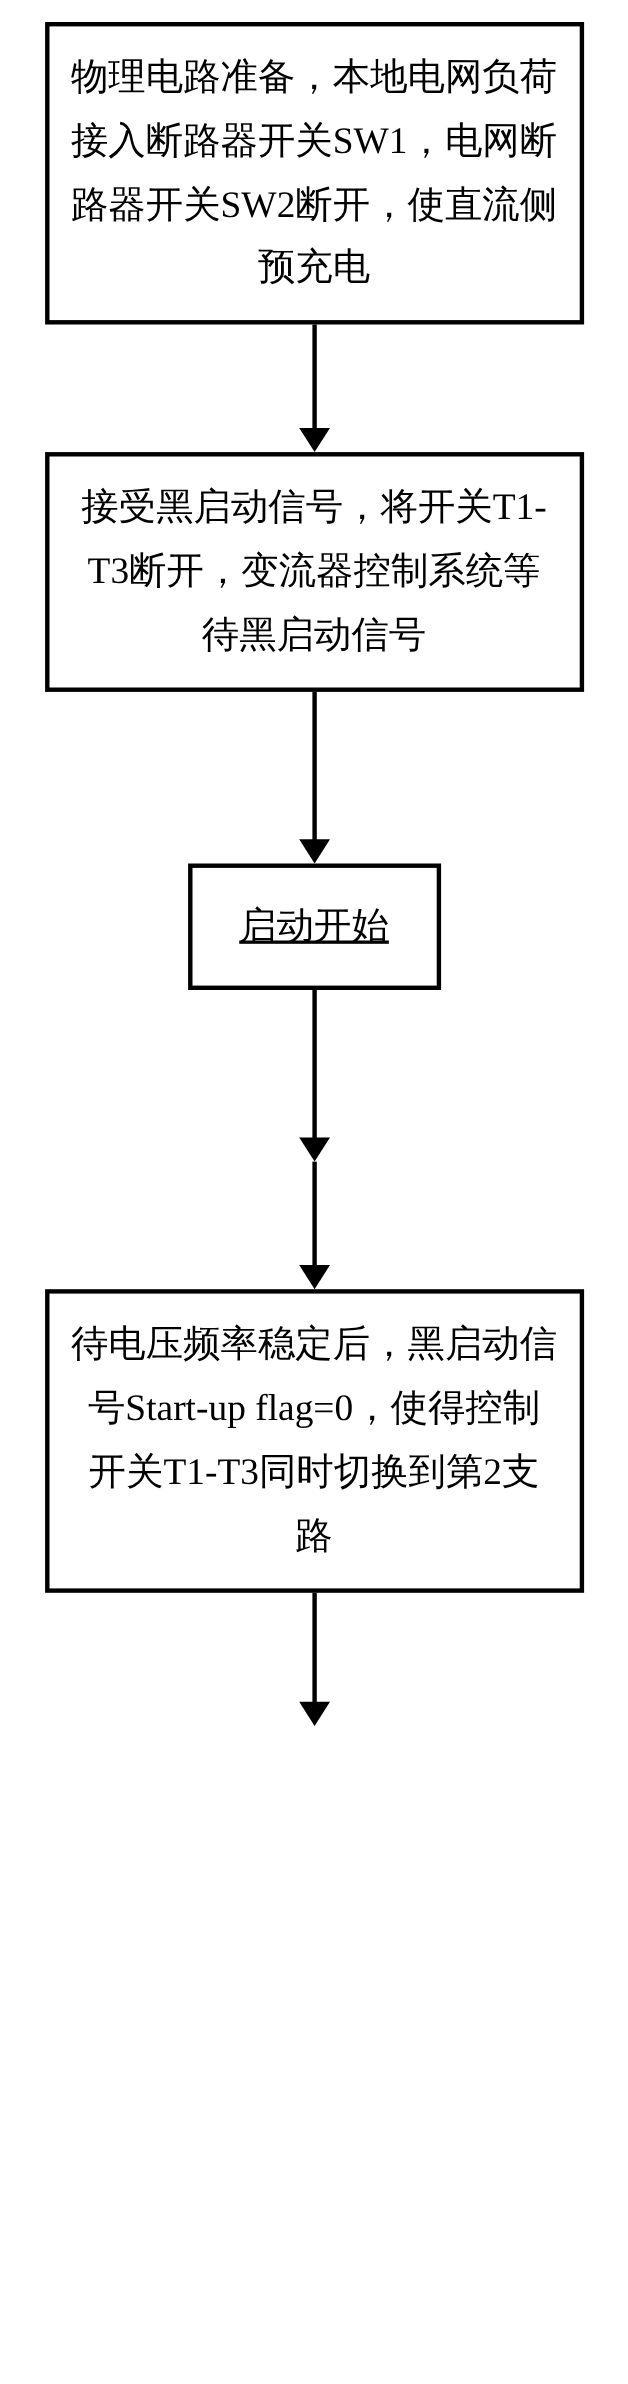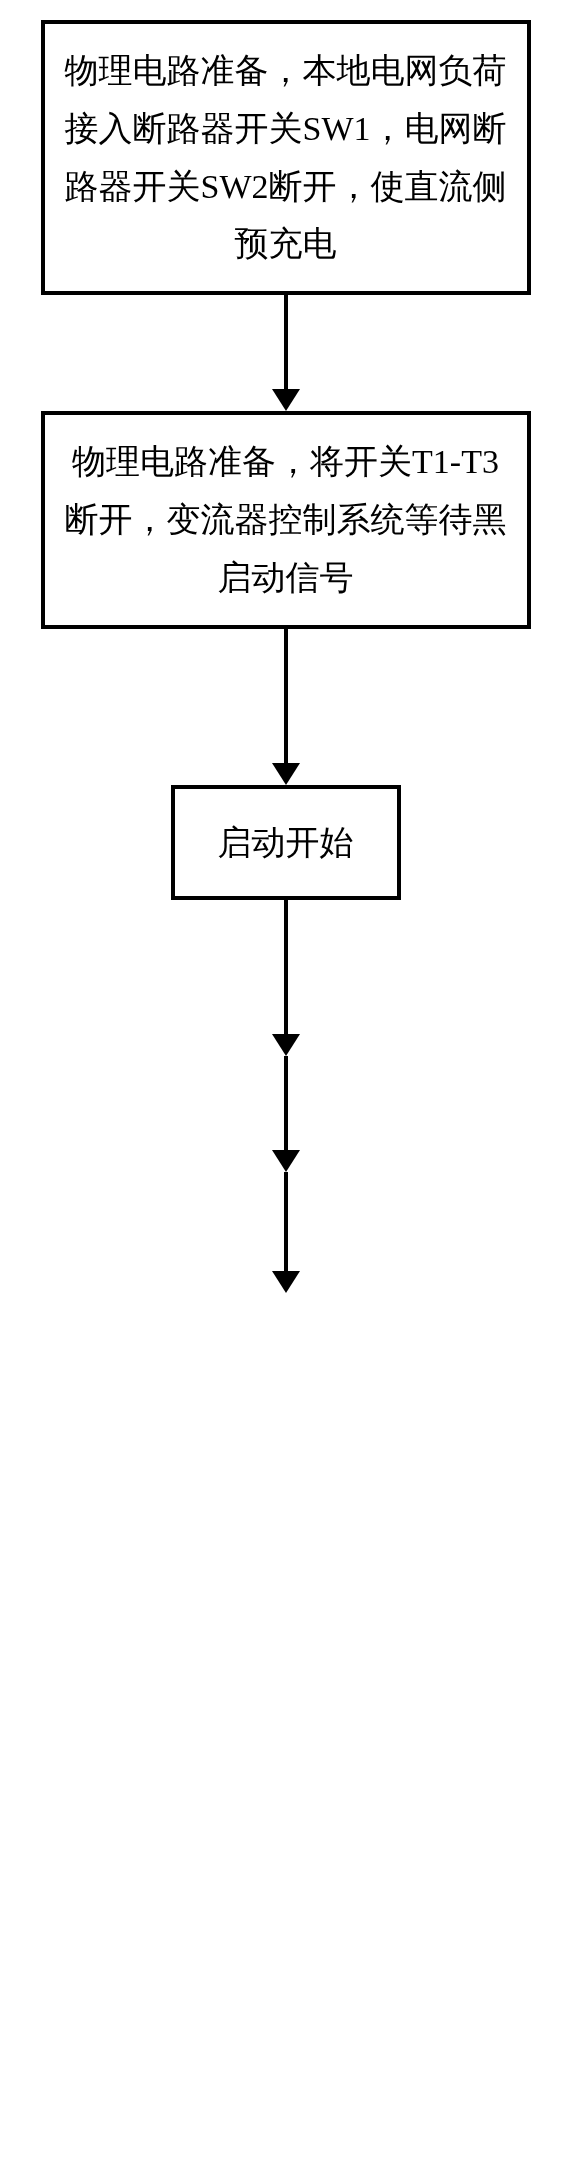--- a/index.html
+++ b/index.html
@@ -31,20 +31,21 @@
       line-height: 1.7;
     }
     .box-large {
       width: 490px;
       font-size: 34px;
     }
     .box-small {
       width: 230px;
       font-size: 34px;
       padding: 25px 20px;
+      text-decoration: underline;
     }
     .arrow {
       display: flex;
       flex-direction: column;
       align-items: center;
     }
     .arrow-line {
       width: 4px;
       background: #000;
     }
@@ -70,21 +71,21 @@
   <div class="box box-large">
     <span>物理电路准备，本地电网负荷接入断路器开关SW1，电网断路器开关SW2断开，使直流侧预充电</span>
   </div>
 
   <div class="arrow arrow1">
     <div class="arrow-line"></div>
     <div class="arrow-head"></div>
   </div>
 
   <div class="box box-large">
-    <span>物理电路准备，将开关T1-T3断开，变流器控制系统等待黑启动信号</span>
+    <span>接受黑启动信号，将开关T1-T3断开，变流器控制系统等待黑启动信号</span>
   </div>
 
   <div class="arrow arrow2">
     <div class="arrow-line"></div>
     <div class="arrow-head"></div>
   </div>
 
   <div class="box box-small">
     <span>启动开始</span>
   </div>
@@ -93,20 +94,23 @@
     <div class="arrow-line"></div>
     <div class="arrow-head"></div>
   </div>
 
 
   <div class="arrow arrow4">
     <div class="arrow-line"></div>
     <div class="arrow-head"></div>
   </div>
 
+  <div class="box box-large">
+    <span>待电压频率稳定后，黑启动信号Start-up flag=0，使得控制开关T1-T3同时切换到第2支路</span>
+  </div>
 
   <div class="arrow arrow5">
     <div class="arrow-line"></div>
     <div class="arrow-head"></div>
   </div>
 
 
 </div>
 
 </body></html>

